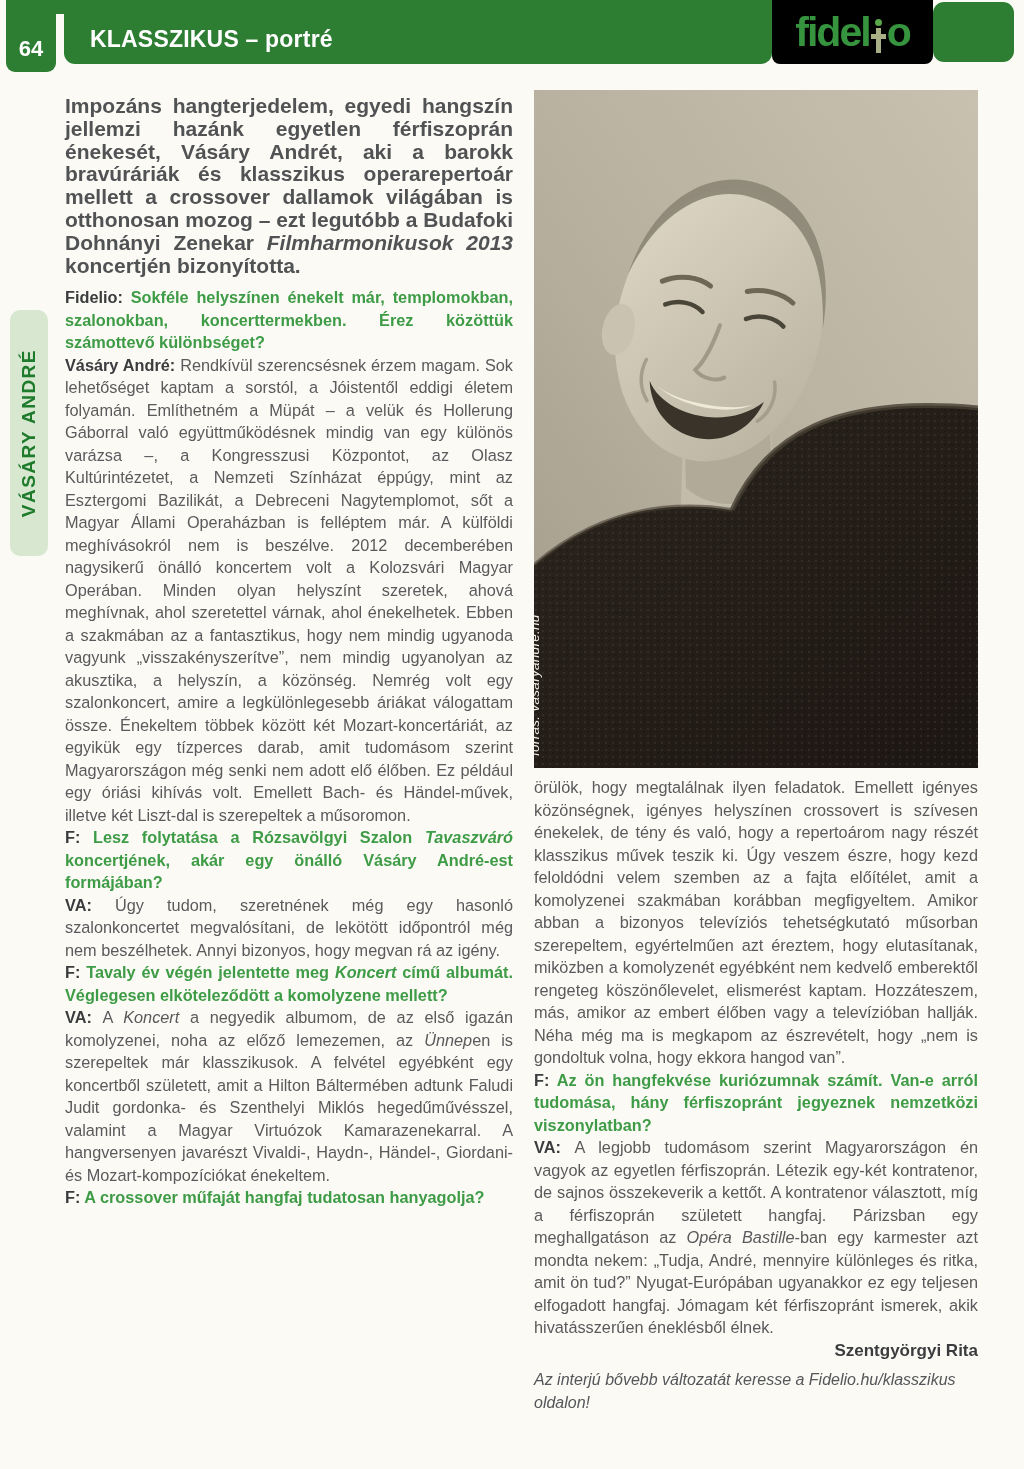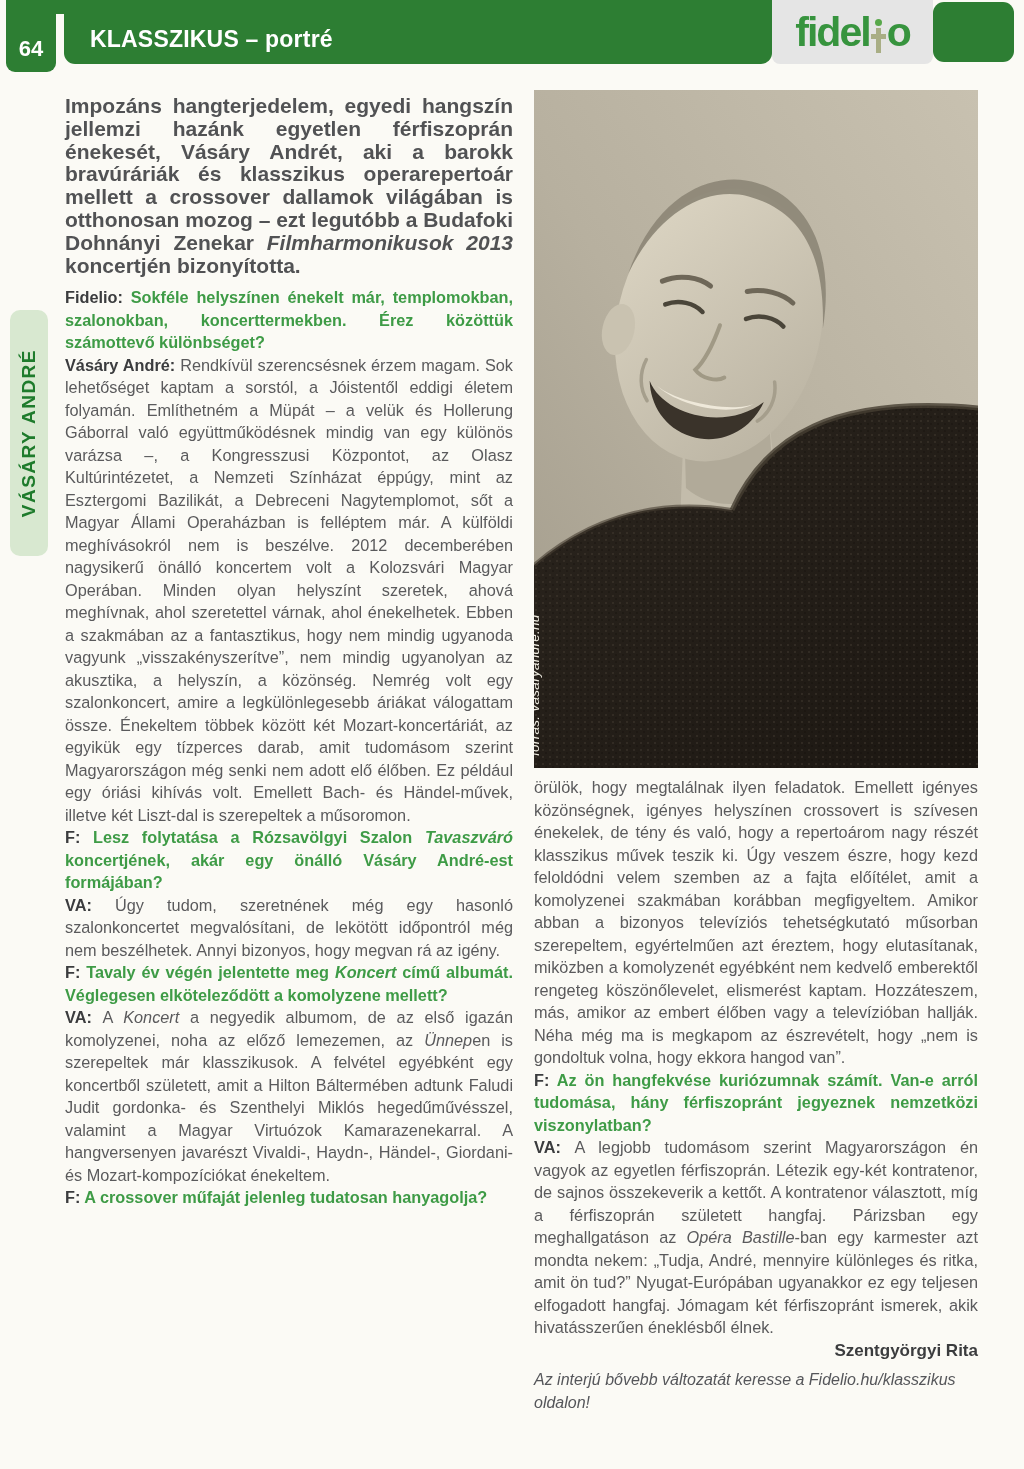--- a/index.html
+++ b/index.html
@@ -17,21 +17,21 @@
   .hdr-pagetab span{color:#fff;font-weight:700;font-size:22px;line-height:1;padding-bottom:12px;}
   .hdr-bar{
     position:absolute;left:64px;top:0;width:708px;height:64px;background:#2d7e33;
     border-radius:0 0 11px 11px;display:flex;align-items:flex-end;
   }
   .hdr-bar span{color:#ffffff;font-weight:700;font-size:23px;line-height:1;padding:0 0 13px 26px;letter-spacing:.2px;}
   .hdr-greenblock{
     position:absolute;left:933px;top:2px;width:81px;height:60px;background:#2d7e33;border-radius:11px;
   }
   .logo{
-    position:absolute;left:772px;top:0;width:161px;height:64px;background:#e5e5e5;
+    position:absolute;left:772px;top:0;width:161px;height:64px;background:#000000;
     display:flex;align-items:center;justify-content:center;border-radius:0 0 8px 8px;
   }
   .logo-text{font-weight:700;font-size:41px;letter-spacing:-2px;color:#37943e;line-height:1;display:flex;align-items:flex-end;}
   .logo-i{position:relative;width:15px;height:34px;margin:0 1px;}
   .logo-i .dot{position:absolute;left:4px;top:0px;width:7px;height:7px;border-radius:50%;background:#58a84a;}
   .logo-i .vbar{position:absolute;left:5px;top:9px;width:5px;height:25px;background:#a9ae85;}
   .logo-i .hbar{position:absolute;left:0px;top:15px;width:15px;height:5px;background:#a9ae85;}
   
   .side-tab{
     position:absolute;left:10px;top:310px;width:38px;height:246px;background:#d8e8d0;border-radius:10px;
@@ -153,21 +153,21 @@
   </div>
 
   <div class="col col-left">
       <p class="para lead"><span class="run p">Impozáns hangterjedelem, egyedi hangszín jellemzi hazánk egyetlen férfiszoprán énekesét, Vásáry Andrét, aki a barokk bravúráriák és klasszikus operarepertoár mellett a crossover dallamok világában is otthonosan mozog – ezt legutóbb a Budafoki Dohnányi Zenekar </span><span class="run i">Filmharmonikusok 2013</span><span class="run p"> koncertjén bizonyította.</span></p>
       <p class="para q"><span class="run label">Fidelio: </span><span class="run g">Sokféle helyszínen énekelt már, templomokban, szalonokban, koncerttermekben. Érez közöttük számottevő különbséget?</span></p>
       <p class="para a"><span class="run label">Vásáry André: </span><span class="run p">Rendkívül szerencsésnek érzem magam. Sok lehetőséget kaptam a sorstól, a Jóistentől eddigi életem folyamán. Említhetném a Müpát – a velük és Hollerung Gáborral való együttműködésnek mindig van egy különös varázsa –, a Kongresszusi Központot, az Olasz Kultúrintézetet, a Nemzeti Színházat éppúgy, mint az Esztergomi Bazilikát, a Debreceni Nagytemplomot, sőt a Magyar Állami Operaházban is felléptem már. A külföldi meghívásokról nem is beszélve. 2012 decemberében nagysikerű önálló koncertem volt a Kolozsvári Magyar Operában. Minden olyan helyszínt szeretek, ahová meghívnak, ahol szeretettel várnak, ahol énekelhetek. Ebben a szakmában az a fantasztikus, hogy nem mindig ugyanoda vagyunk „visszakényszerítve”, nem mindig ugyanolyan az akusztika, a helyszín, a közönség. Nemrég volt egy szalonkoncert, amire a legkülönlegesebb áriákat válogattam össze. Énekeltem többek között két Mozart-koncertáriát, az egyikük egy tízperces darab, amit tudomásom szerint Magyarországon még senki nem adott elő élőben. Ez például egy óriási kihívás volt. Emellett Bach- és Händel-művek, illetve két Liszt-dal is szerepeltek a műsoromon.</span></p>
       <p class="para q"><span class="run label">F: </span><span class="run g">Lesz folytatása a Rózsavölgyi Szalon </span><span class="run gi">Tavaszváró</span><span class="run g"> koncertjének, akár egy önálló Vásáry André-est formájában?</span></p>
       <p class="para a"><span class="run label">VA: </span><span class="run p">Úgy tudom, szeretnének még egy hasonló szalonkoncertet megvalósítani, de lekötött időpontról még nem beszélhetek. Annyi bizonyos, hogy megvan rá az igény.</span></p>
       <p class="para q"><span class="run label">F: </span><span class="run g">Tavaly év végén jelentette meg </span><span class="run gi">Koncert</span><span class="run g"> című albumát. Véglegesen elköteleződött a komolyzene mellett?</span></p>
       <p class="para a"><span class="run label">VA: </span><span class="run p">A </span><span class="run i">Koncert</span><span class="run p"> a negyedik albumom, de az első igazán komolyzenei, noha az előző lemezemen, az </span><span class="run i">Ünnep</span><span class="run p">en is szerepeltek már klasszikusok. A felvétel egyébként egy koncertből született, amit a Hilton Báltermében adtunk Faludi Judit gordonka- és Szenthelyi Miklós hegedűművésszel, valamint a Magyar Virtuózok Kamarazenekarral. A hangversenyen javarészt Vivaldi-, Haydn-, Händel-, Giordani- és Mozart-kompozíciókat énekeltem.</span></p>
-      <p class="para q"><span class="run label">F: </span><span class="run g">A crossover műfaját jelenleg tudatosan hanyagolja?</span></p>
+      <p class="para q"><span class="run label">F: </span><span class="run g">A crossover műfaját hangfaj tudatosan hanyagolja?</span></p>
     </div>
   <div class="col col-right">
       <p class="para a"><span class="run p">örülök, hogy megtalálnak ilyen feladatok. Emellett igényes közönségnek, igényes helyszínen crossovert is szívesen énekelek, de tény és való, hogy a repertoárom nagy részét klasszikus művek teszik ki. Úgy veszem észre, hogy kezd feloldódni velem szemben az a fajta előítélet, amit a komolyzenei szakmában korábban megfigyeltem. Amikor abban a bizonyos televíziós tehetségkutató műsorban szerepeltem, egyértelműen azt éreztem, hogy elutasítanak, miközben a komolyzenét egyébként nem kedvelő emberektől rengeteg köszönőlevelet, elismerést kaptam. Hozzáteszem, más, amikor az embert élőben vagy a televízióban hallják. Néha még ma is megkapom az észrevételt, hogy „nem is gondoltuk volna, hogy ekkora hangod van”.</span></p>
       <p class="para q"><span class="run label">F: </span><span class="run g">Az ön hangfekvése kuriózumnak számít. Van-e arról tudomása, hány férfiszopránt jegyeznek nemzetközi viszonylatban?</span></p>
       <p class="para a"><span class="run label">VA: </span><span class="run p">A legjobb tudomásom szerint Magyarországon én vagyok az egyetlen férfiszoprán. Létezik egy-két kontratenor, de sajnos összekeverik a kettőt. A kontratenor választott, míg a férfiszoprán született hangfaj. Párizsban egy meghallgatáson az </span><span class="run i">Opéra Bastille</span><span class="run p">-ban egy karmester azt mondta nekem: „Tudja, André, mennyire különleges és ritka, amit ön tud?” Nyugat-Európában ugyanakkor ez egy teljesen elfogadott hangfaj. Jómagam két férfiszopránt ismerek, akik hivatásszerűen éneklésből élnek.</span></p>
       <p class="para byline"><span class="run p">Szentgyörgyi Rita</span></p>
       <p class="para footer"><span class="run p">Az interjú bővebb változatát keresse a Fidelio.hu/klasszikus oldalon!</span></p>
     </div>
 
 </div>

